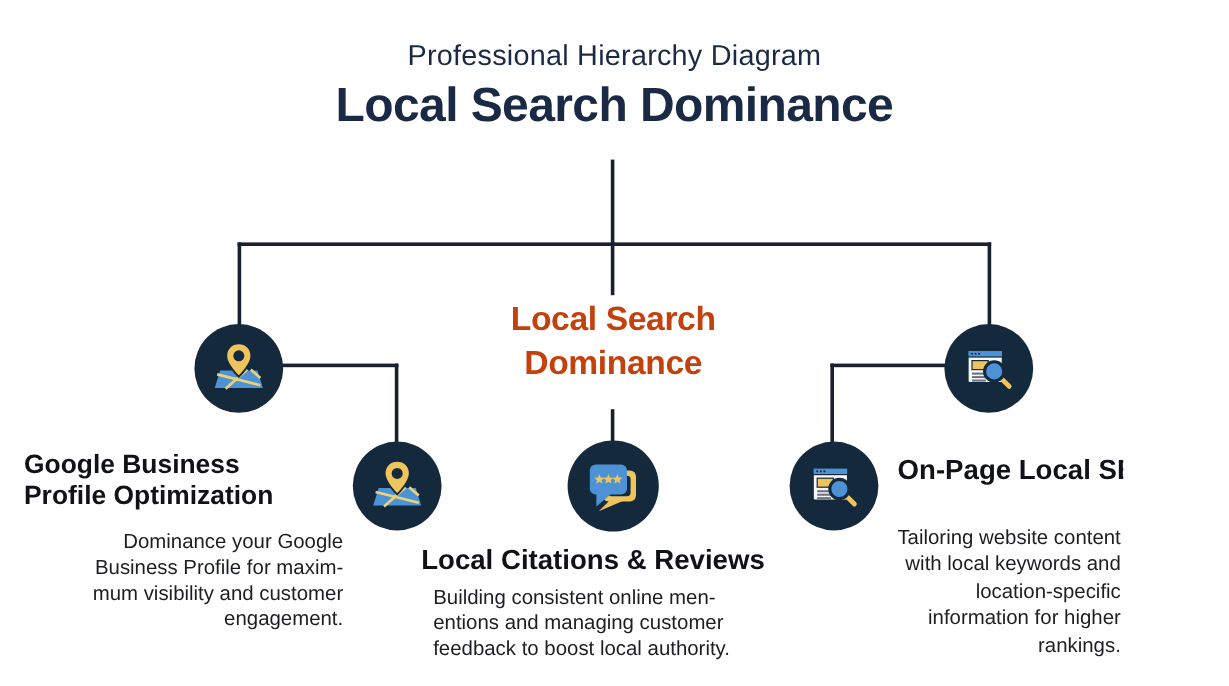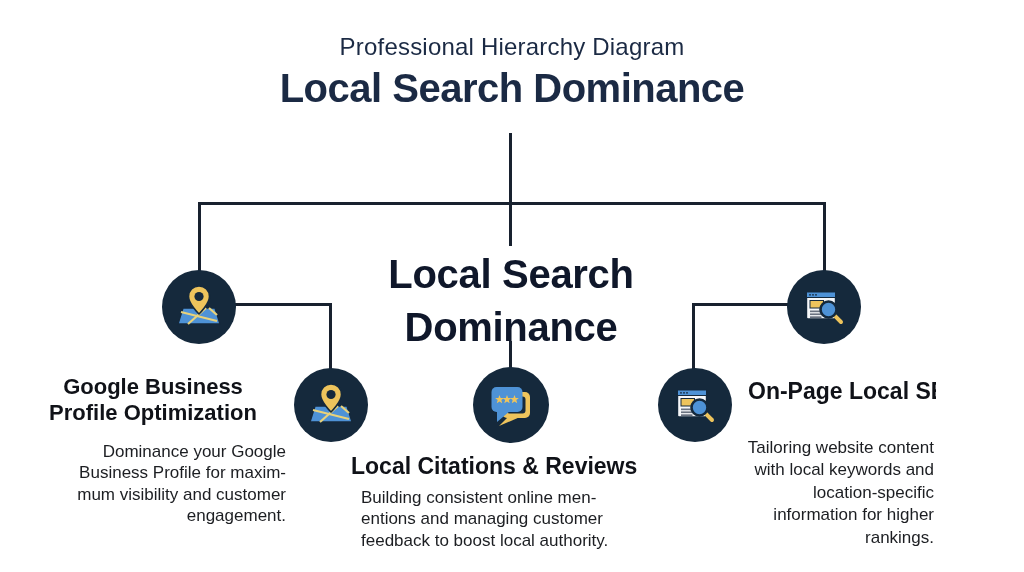--- a/index.html
+++ b/index.html
@@ -17,26 +17,26 @@
   }
   .ln{position:absolute;background:#18212f;}
   .circle{
     position:absolute;width:74px;height:74px;border-radius:50%;
     background:#15293c;display:flex;align-items:center;justify-content:center;
   }
   .circle.big{width:76px;height:76px;}
   .circle svg{display:block;}
   .root-label{
     position:absolute;left:361px;top:248px;width:300px;text-align:center;
-    font-size:40px;font-weight:700;color:#0f172a;line-height:1.32;
+    font-size:28px;font-weight:700;color:#c2410c;line-height:1.32;
     white-space:pre-line;letter-spacing:-.3px;
   }
   .blk-title{position:absolute;font-weight:700;color:#101218;white-space:pre-line;}
   .blk-desc{position:absolute;font-weight:400;color:#1c1e22;white-space:pre-line;}
-  .left-title{left:20px;width:266px;top:374px;text-align:center;font-size:22px;line-height:1.18;}
+  .left-title{left:20px;width:266px;top:374px;text-align:left;font-size:22px;line-height:1.18;}
   .left-desc{left:20px;width:266px;top:441px;text-align:right;font-size:17px;line-height:1.26;}
   .center-title{left:351px;width:320px;top:454px;text-align:left;font-size:23px;line-height:1.1;}
   .center-desc{left:361px;width:300px;top:487px;font-size:17px;line-height:1.26;}
   .right-title{left:748px;width:240px;top:379px;text-align:left;font-size:23px;line-height:1.1;}
   .right-desc{left:709px;width:225px;top:437px;text-align:right;font-size:17px;line-height:1.32;}
 </style>
 </head>
 <body>
 
 <div class="canvas">

